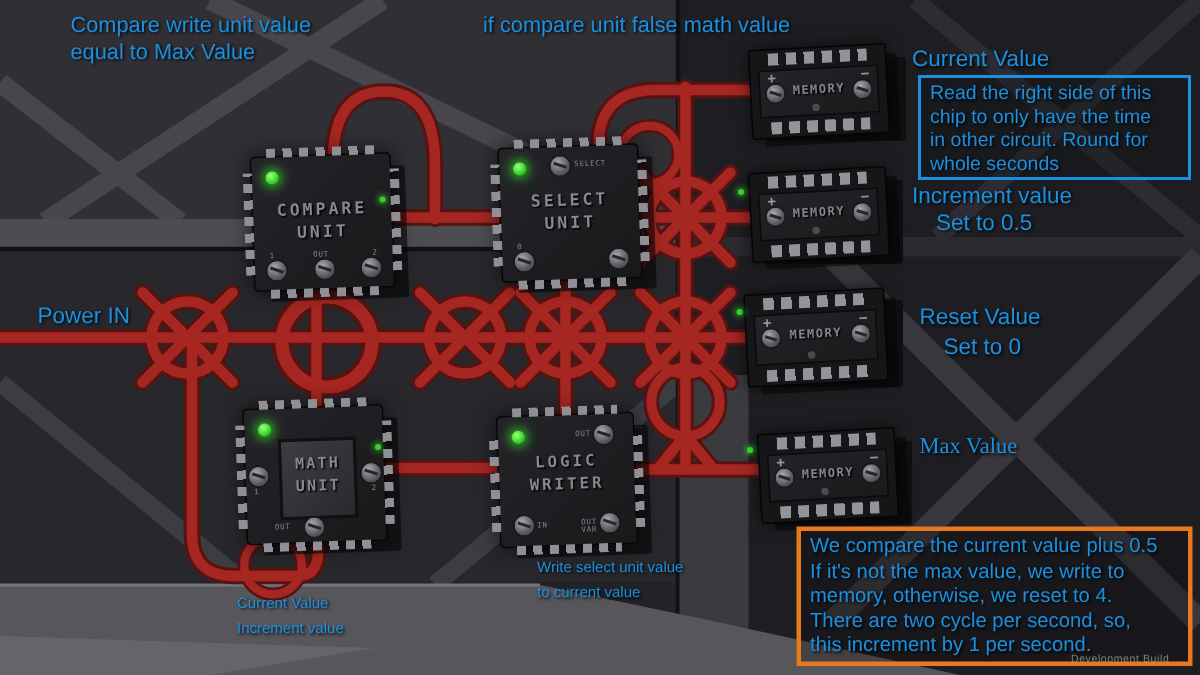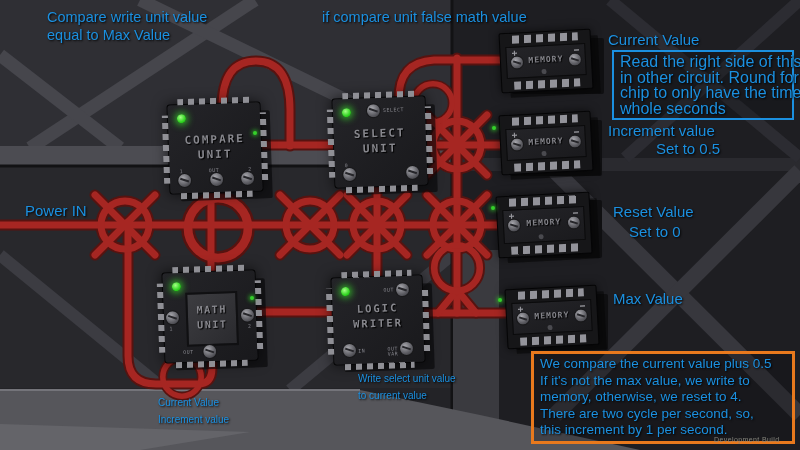--- a/index.html
+++ b/index.html
@@ -70,21 +70,21 @@
            font-family:"DejaVu Sans Mono",monospace;font-weight:bold;font-size:8px;letter-spacing:1px;
            color:#84848a;text-shadow:1px 1px 1px #000;}
   .m-dot{position:absolute;left:34px;bottom:2px;width:5px;height:5px;border-radius:50%;background:#4a4a4f;}
 
   
   .note{position:absolute;color:#1b90e0;font-size:15px;line-height:17.5px;white-space:nowrap;
         text-shadow:1px 1px 2px rgba(0,0,0,.95);}
   #n-compare,#n-select{font-size:14.5px;}
   #n-math,#n-writer{font-size:10px;line-height:17px;}
   #blue-box{position:absolute;left:612px;top:50px;width:166px;border:2px solid #1b90e0;
-            padding:2px 6px;font-size:16px;line-height:15.5px;color:#1b90e0;white-space:nowrap;
+            padding:2px 6px;font-size:13px;line-height:15.5px;color:#1b90e0;white-space:nowrap;
             text-shadow:1px 1px 2px rgba(0,0,0,.95);background:rgba(8,12,16,.25);}
   #orange-box{position:absolute;left:531px;top:351px;width:246px;border:3px solid #e8791d;
               padding:2px 6px;font-size:13.5px;line-height:16.6px;color:#1b90e0;white-space:nowrap;
               text-shadow:1px 1px 2px rgba(0,0,0,.95);background:rgba(8,8,10,.25);}
   #watermark{position:absolute;left:714px;top:436px;font-size:7px;color:#84847c;letter-spacing:.4px;}
   .glint{position:absolute;width:4px;height:4px;border-radius:50%;background:#35d02a;
          box-shadow:0 0 4px 1px rgba(50,210,40,.8);}
 </style>
 </head>
 <body>
@@ -331,31 +331,31 @@
     <div>Compare write unit value</div>
     <div>equal to Max Value</div>
   </div>
   <div class="note" id="n-select" style="left:322px;top:9px;">
     <div>if compare unit false math value</div>
   </div>
   <div class="note" style="left:608px;top:31px;">Current Value</div>
 
   <div id="blue-box">
     <div>Read the right side of this</div>
+    <div>chip to only have the time</div>
     <div>in other circuit. Round for</div>
-    <div>chip to only have the time</div>
     <div>whole seconds</div>
   </div>
 
   <div class="note" style="left:608px;top:122px;">Increment value</div>
-  <div class="note" style="left:656px;top:140px;">Set to 0.5</div>
+  <div class="note" style="left:624px;top:140px;">Set to 0.5</div>
   <div class="note" style="left:25px;top:202px;">Power IN</div>
   <div class="note" style="left:613px;top:203px;">Reset Value</div>
   <div class="note" style="left:629px;top:223px;">Set to 0</div>
-  <div class="note" style="left:613px;top:290px;">Max Value</div>
+  <div class="note" style="left:613px;top:290px;font-family:Liberation Serif, serif;">Max Value</div>
 
   <div class="note" id="n-math" style="left:158px;top:394px;">
     <div>Current Value</div>
     <div>Increment value</div>
   </div>
   <div class="note" id="n-writer" style="left:358px;top:370px;">
     <div>Write select unit value</div>
     <div>to current value</div>
   </div>
 

